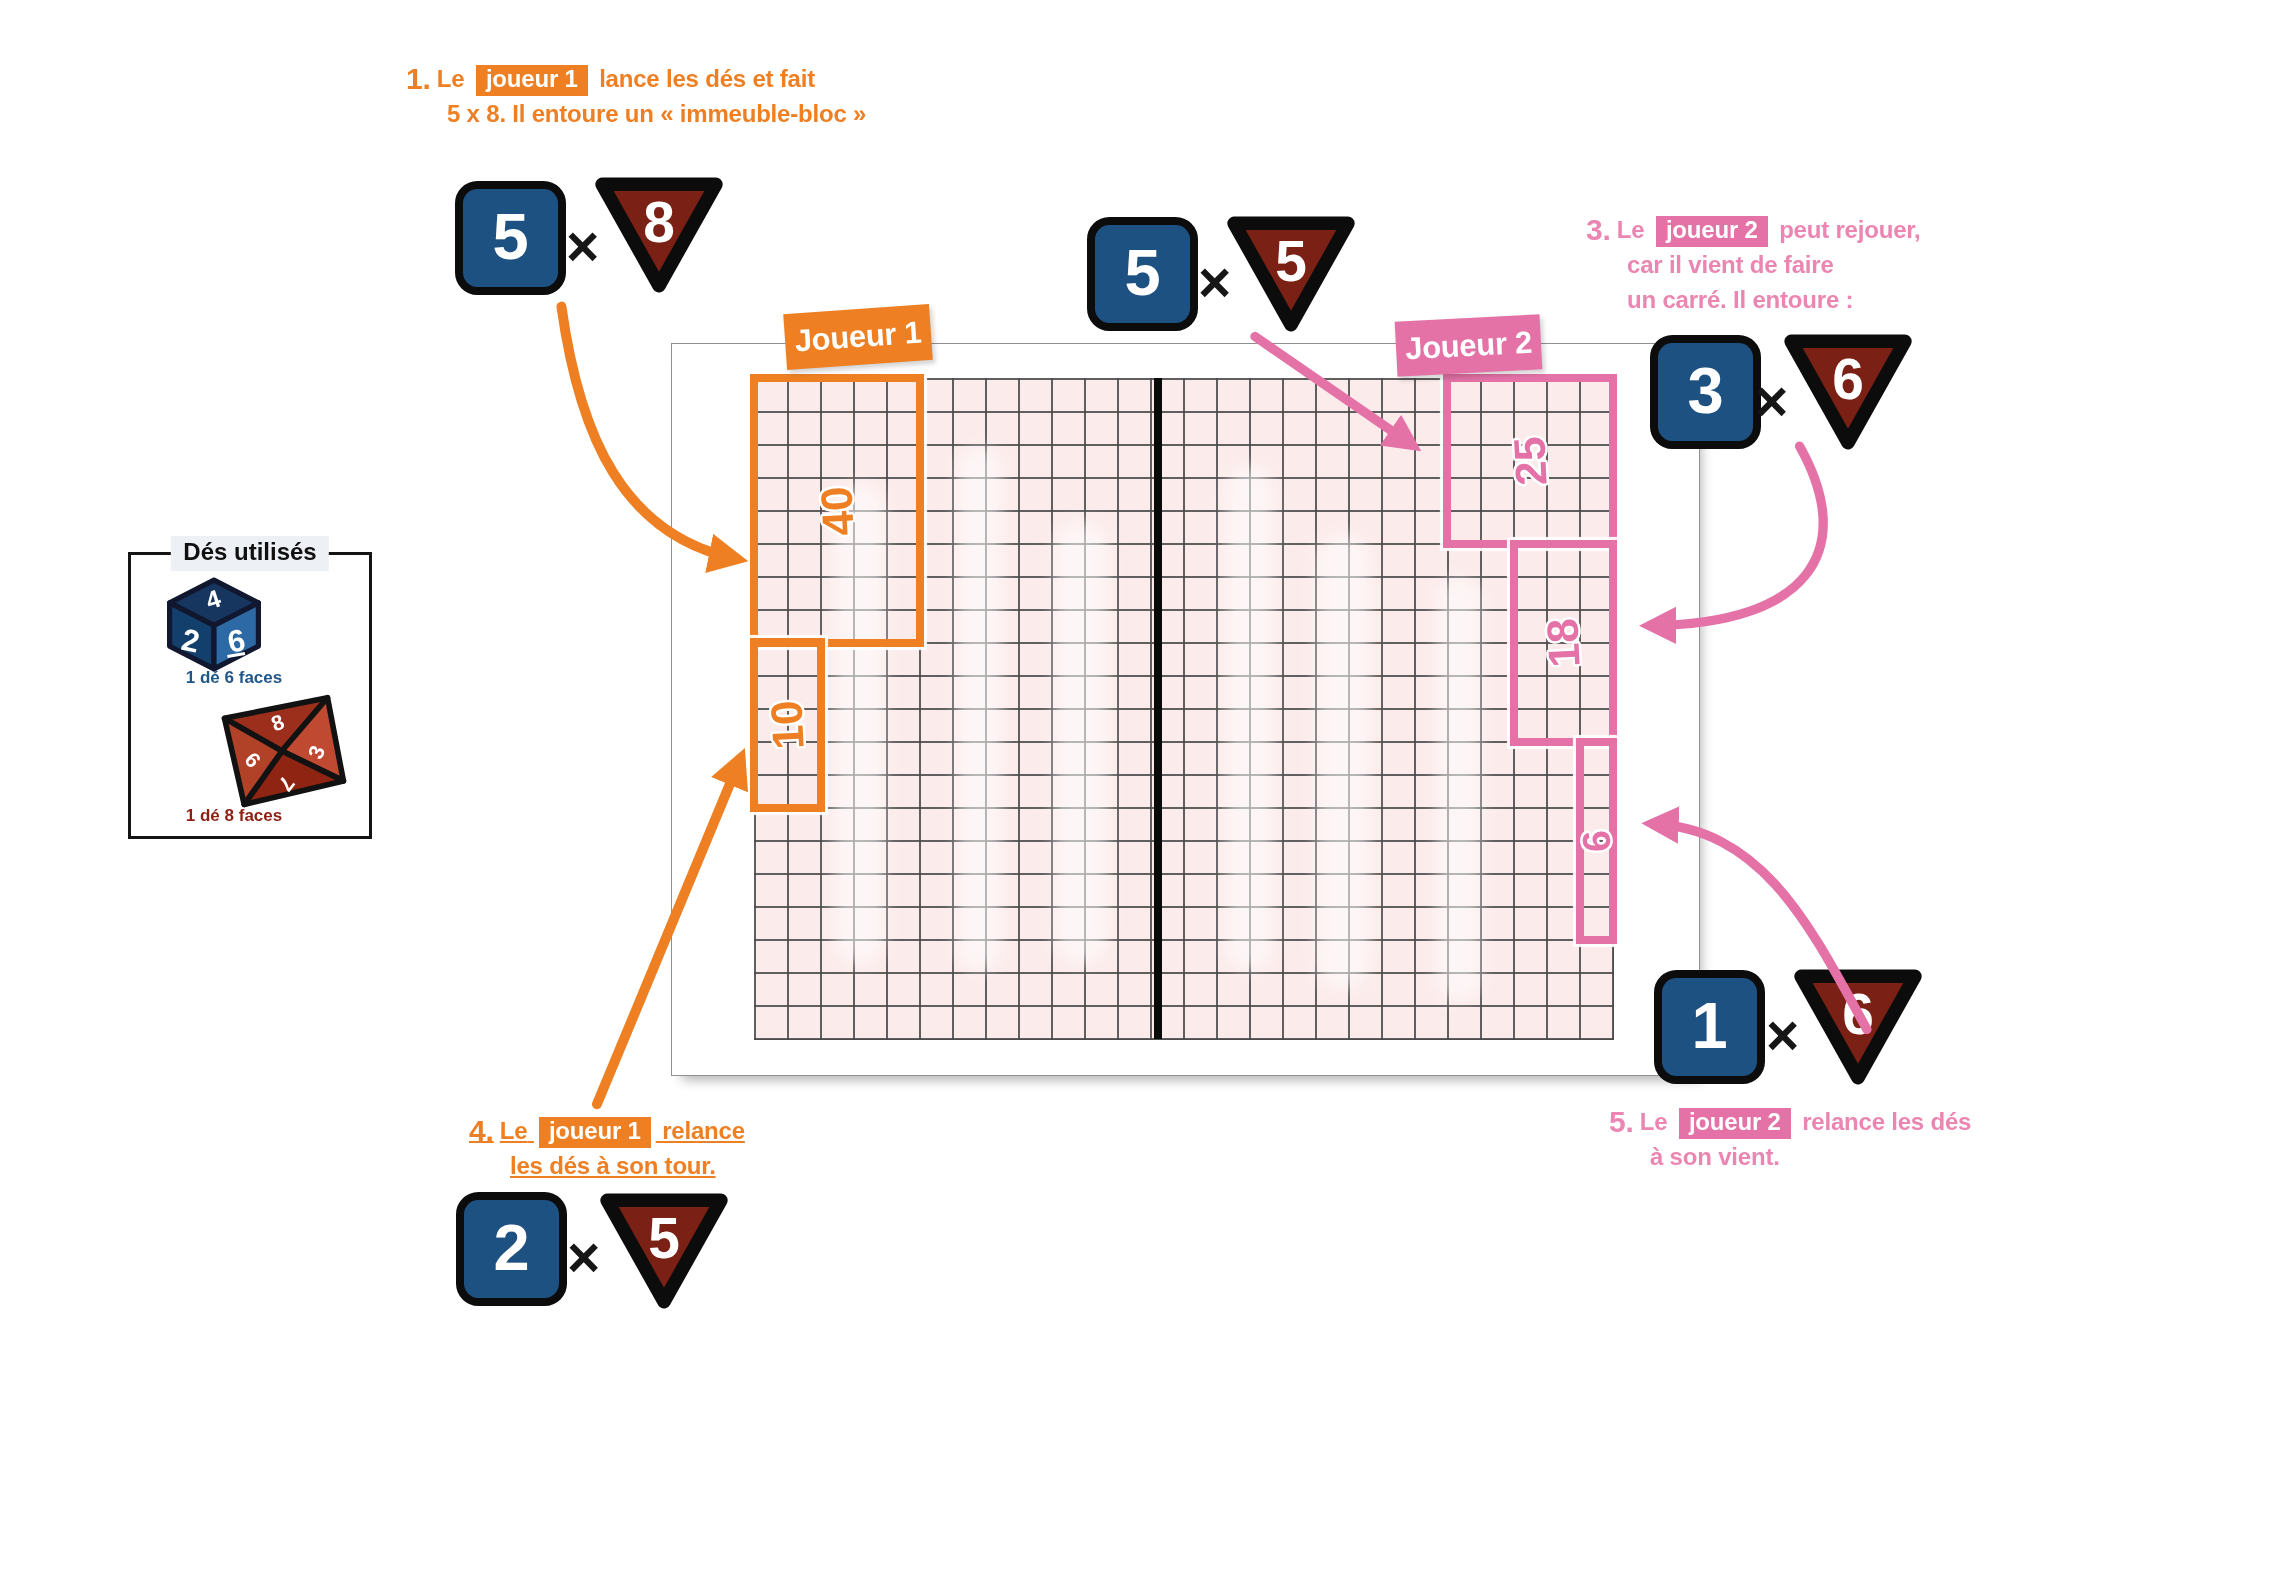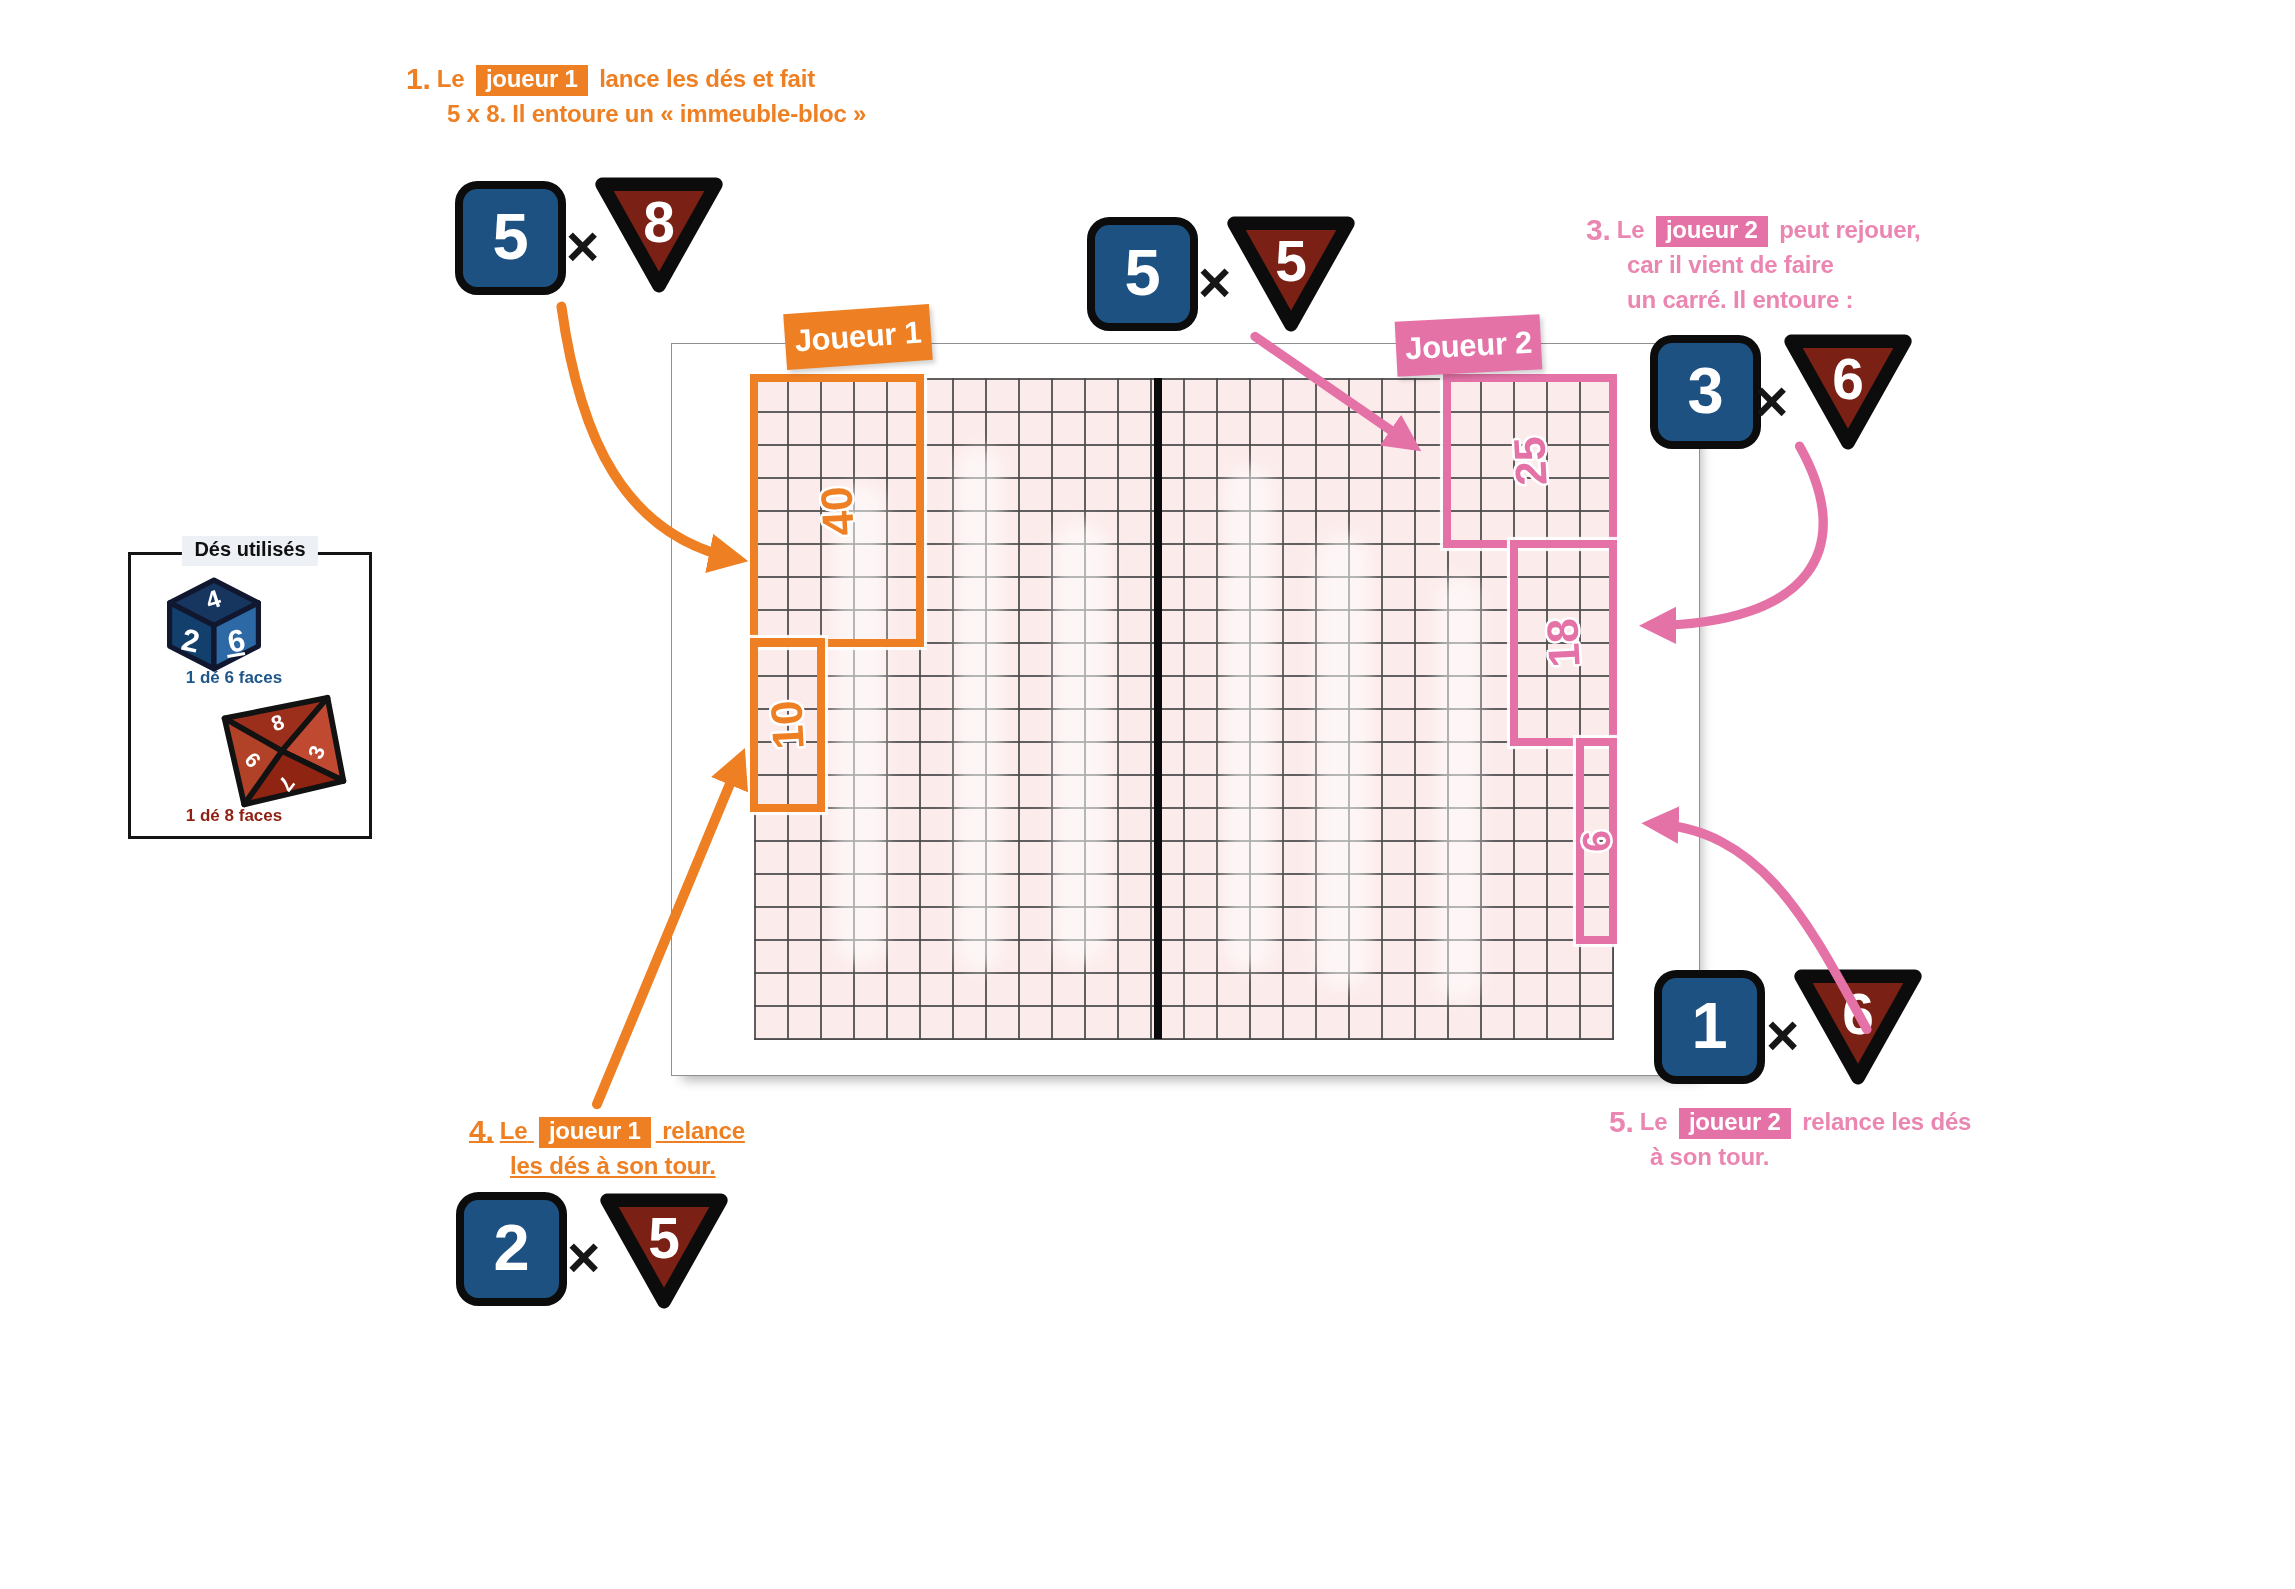--- a/index.html
+++ b/index.html
@@ -44,21 +44,21 @@
   
   .die-square{position:absolute; width:95px; height:95px; background:#1d5181;
     border:8px solid #0c0c0c; border-radius:22.4px; color:#fff; font-size:65px; font-weight:bold;
     display:flex; align-items:center; justify-content:center; padding-bottom:2.5px; box-sizing:content-box;}
   .times{position:absolute; font-size:57px; font-weight:900; color:#161616; line-height:57px;}
   .die-tri{position:absolute; width:136px; height:126px;}
   
   .legend{position:absolute; left:128px; top:552px; width:244px; height:287px;
     background:#fff; border:3.1px solid #141414; box-sizing:border-box;}
   .legend .ltitle{position:absolute; left:50%; top:-18.7px; transform:translateX(-50%);
-    background:#edf1f6; padding:1.2px 12.5px 5px; font-size:20px; font-weight:bold; color:#101010; white-space:nowrap;}
+    background:#edf1f6; padding:1.2px 12.5px 5px; font-size:24px; font-weight:bold; color:#101010; white-space:nowrap;}
   .legend .licon{position:absolute;}
   .legend .llabel{position:absolute; left:0; width:206px; text-align:center; font-size:17px; font-weight:600;}
   
   .arrows{position:absolute; left:0; top:0; width:2295px; height:1589px; pointer-events:none;}
 </style>
 </head>
 <body>
 
 <div id="canvas">
 
@@ -127,21 +127,21 @@
     </span>
     <span class="sline">les dés à son tour.</span>
   </div>
 
   <div class="step c-pink" style="left:1609px;top:1104px;">
     <span class="line1">
       <span class="num">5.</span><span>Le</span>
       <span class="chip bg-pink">joueur 2</span>
       <span>relance les dés</span>
     </span>
-    <span class="sline">à son tour.</span>
+    <span class="sline">à son vient.</span>
   </div>
 
   <div class="die-square" style="left:455px;top:181px;">
     <span>5</span>
   </div>
   <span class="times" style="left:566px;top:218px;">×</span>
   <svg class="die-tri" style="left:591px;top:172px;" viewBox="0 0 110 100">
     <path d="M9 9 L101 9 L55 91 Z" fill="#7a2015" stroke="#0c0c0c" stroke-width="11" stroke-linejoin="round"></path>
     <text x="55" y="56" text-anchor="middle" font-size="46" font-weight="bold" fill="#fff">8</text>
   </svg>

